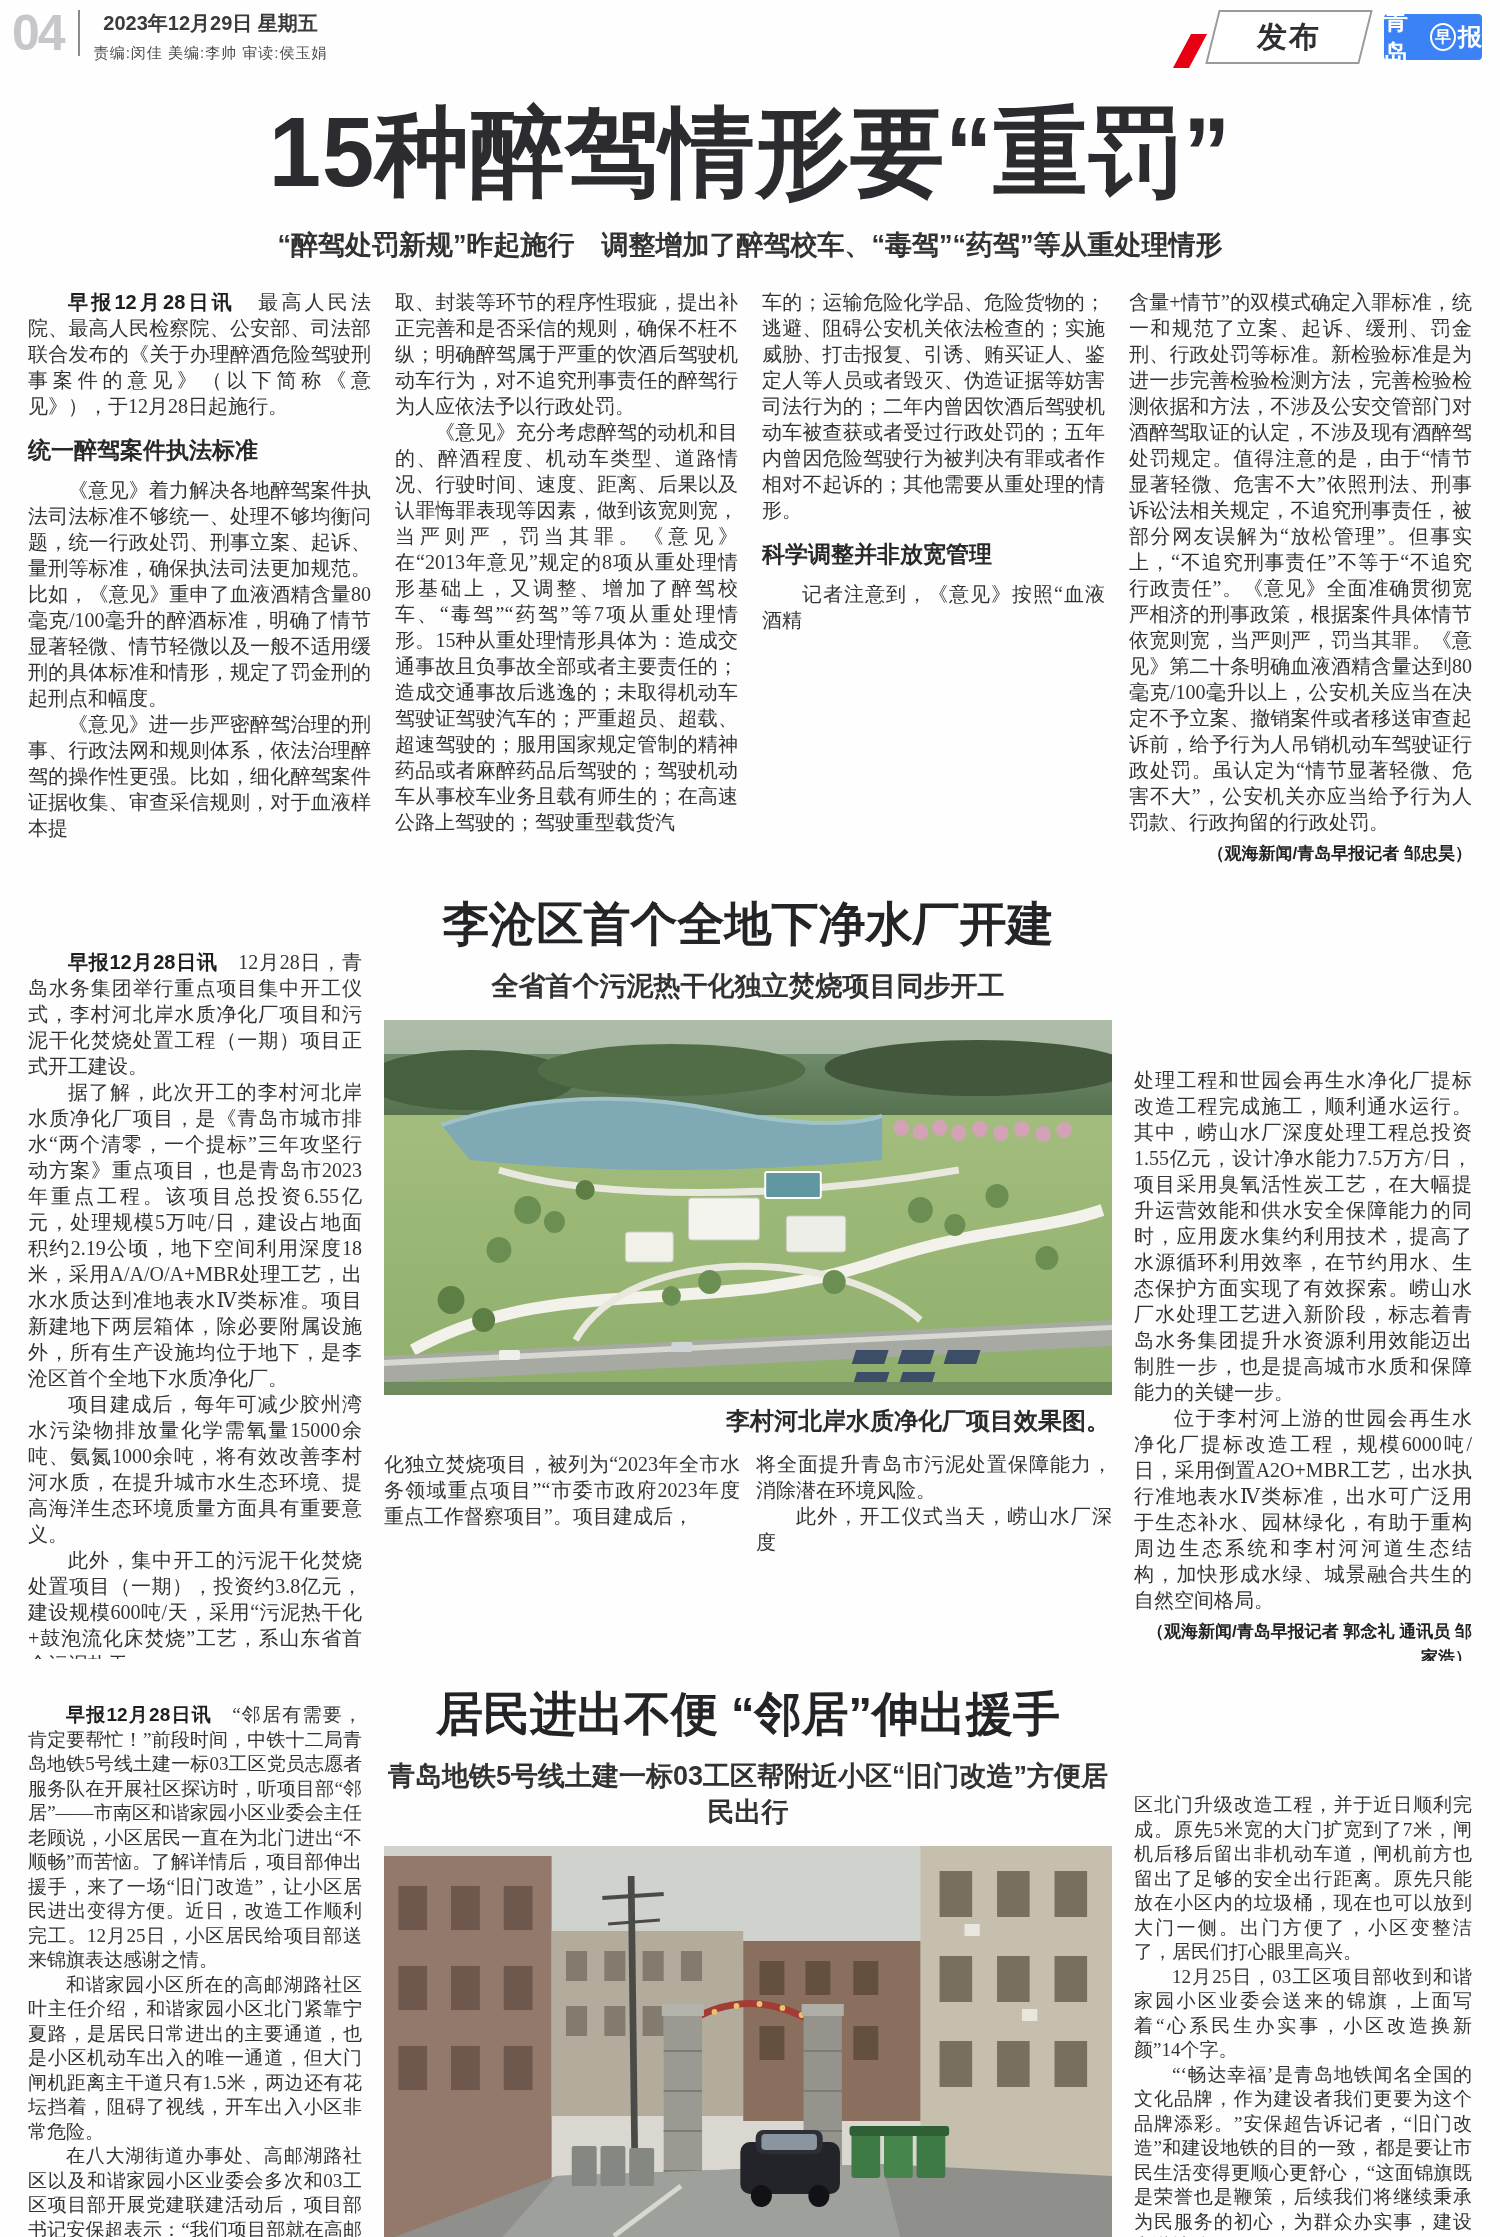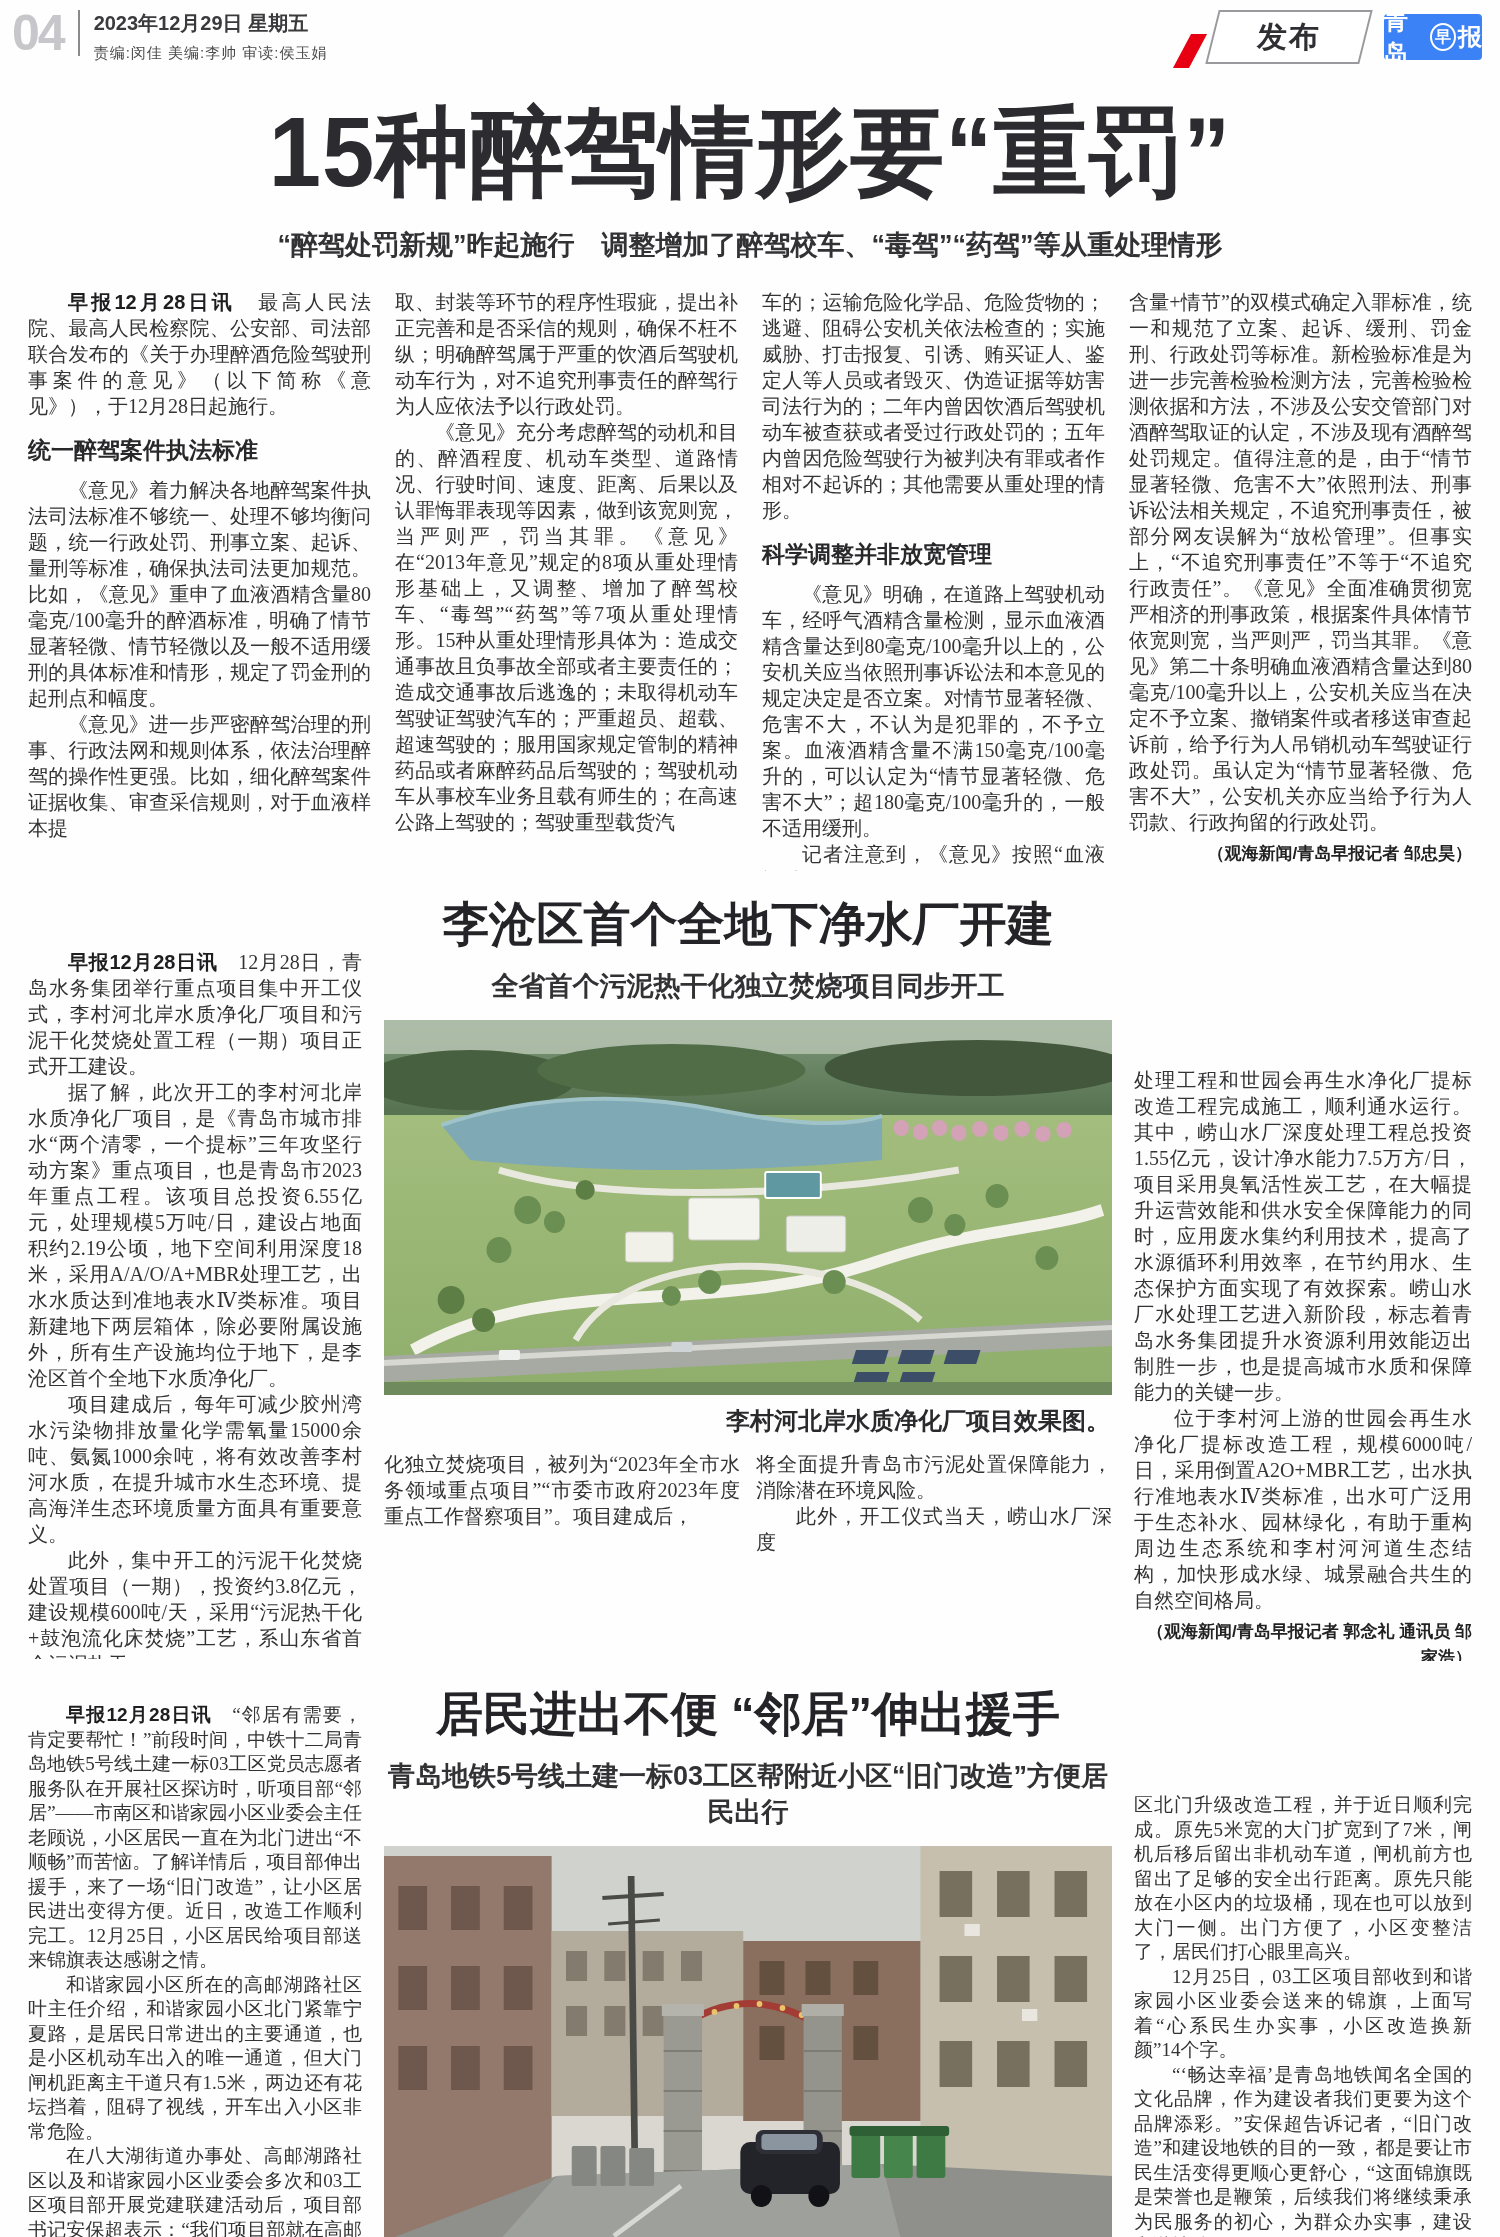--- a/index.html
+++ b/index.html
@@ -5,21 +5,21 @@
   html,body{margin:0;padding:0;background:#e9e9e9;}
   .page{
     width:1500px;height:2237px;margin:0 auto;background:#fefefe;
     position:relative;overflow:hidden;color:#2d2d2f;
     font-family:"Liberation Serif","DejaVu Serif",serif;
   }
   
   .masthead{display:flex;align-items:flex-start;padding:6px 18px 0 12px;height:64px;box-sizing:border-box;}
   .pagenum{font-family:"Liberation Sans",sans-serif;font-size:50px;line-height:54px;color:#c7c7cb;font-weight:700;letter-spacing:-2px;}
   .vbar{width:2px;height:46px;background:#8a8a8e;margin:4px 14px 0 14px;}
-  .dateblock{padding-top:4px;}
+  .dateblock{padding-top:4px;text-align:center;}
   .date{font-family:"Liberation Sans",sans-serif;font-size:20px;font-weight:700;color:#3a3a3c;}
   .staff{font-family:"Liberation Sans",sans-serif;font-size:15px;color:#4a4a4c;margin-top:7px;letter-spacing:1px;}
   .mast-right{margin-left:auto;display:flex;align-items:center;gap:18px;padding-top:4px;}
   .fabu-wrap{position:relative;width:190px;height:54px;}
   .fabu-box{position:absolute;right:0;top:0;width:150px;height:50px;border:2px solid #9a9a9e;
     transform:skewX(-14deg);display:flex;align-items:center;justify-content:center;background:#fff;}
   .fabu-label{font-family:"Liberation Sans",sans-serif;font-size:30px;font-weight:700;color:#2f2f33;transform:skewX(14deg);letter-spacing:2px;}
   .fabu-slash{position:absolute;left:6px;bottom:-4px;width:16px;height:34px;background:#e60012;transform:skewX(-28deg);}
   .logo{width:98px;height:46px;border-radius:4px;display:flex;align-items:center;justify-content:center;gap:2px;
     font-family:"Liberation Sans",sans-serif;font-weight:900;color:#fff;}
@@ -93,21 +93,20 @@
           <p>《意见》着力解决各地醉驾案件执法司法标准不够统一、处理不够均衡问题，统一行政处罚、刑事立案、起诉、量刑等标准，确保执法司法更加规范。比如，《意见》重申了血液酒精含量80毫克/100毫升的醉酒标准，明确了情节显著轻微、情节轻微以及一般不适用缓刑的具体标准和情形，规定了罚金刑的起刑点和幅度。</p>
           <p>《意见》进一步严密醉驾治理的刑事、行政法网和规则体系，依法治理醉驾的操作性更强。比如，细化醉驾案件证据收集、审查采信规则，对于血液样本提</p>
         </div>
       <div class="col coltext">
           <p class="cont">取、封装等环节的程序性瑕疵，提出补正完善和是否采信的规则，确保不枉不纵；明确醉驾属于严重的饮酒后驾驶机动车行为，对不追究刑事责任的醉驾行为人应依法予以行政处罚。</p>
           <p>《意见》充分考虑醉驾的动机和目的、醉酒程度、机动车类型、道路情况、行驶时间、速度、距离、后果以及认罪悔罪表现等因素，做到该宽则宽，当严则严，罚当其罪。《意见》在“2013年意见”规定的8项从重处理情形基础上，又调整、增加了醉驾校车、“毒驾”“药驾”等7项从重处理情形。15种从重处理情形具体为：造成交通事故且负事故全部或者主要责任的；造成交通事故后逃逸的；未取得机动车驾驶证驾驶汽车的；严重超员、超载、超速驾驶的；服用国家规定管制的精神药品或者麻醉药品后驾驶的；驾驶机动车从事校车业务且载有师生的；在高速公路上驾驶的；驾驶重型载货汽</p>
         </div>
       <div class="col coltext">
           <p class="cont">车的；运输危险化学品、危险货物的；逃避、阻碍公安机关依法检查的；实施威胁、打击报复、引诱、贿买证人、鉴定人等人员或者毁灭、伪造证据等妨害司法行为的；二年内曾因饮酒后驾驶机动车被查获或者受过行政处罚的；五年内曾因危险驾驶行为被判决有罪或者作相对不起诉的；其他需要从重处理的情形。</p>
           <h3 class="subhead">科学调整并非放宽管理</h3>
-          <p>《意见》明确，在道路上驾驶机动车，经呼气酒精含量检测，显示血液酒精含量达到80毫克/100毫升以上的，公安机关应当依照刑事诉讼法和本意见的规定决定是否立案。对情节显著轻微、危害不大，不认为是犯罪的，不予立案。血液酒精含量不满150毫克/100毫升的，可以认定为“情节显著轻微、危害不大”；超180毫克/100毫升的，一般不适用缓刑。</p>
           <p>记者注意到，《意见》按照“血液酒精</p>
         </div>
       <div class="col coltext">
           <p class="cont">含量+情节”的双模式确定入罪标准，统一和规范了立案、起诉、缓刑、罚金刑、行政处罚等标准。新检验标准是为进一步完善检验检测方法，完善检验检测依据和方法，不涉及公安交管部门对酒醉驾取证的认定，不涉及现有酒醉驾处罚规定。值得注意的是，由于“情节显著轻微、危害不大”依照刑法、刑事诉讼法相关规定，不追究刑事责任，被部分网友误解为“放松管理”。但事实上，“不追究刑事责任”不等于“不追究行政责任”。《意见》全面准确贯彻宽严相济的刑事政策，根据案件具体情节依宽则宽，当严则严，罚当其罪。《意见》第二十条明确血液酒精含量达到80毫克/100毫升以上，公安机关应当在决定不予立案、撤销案件或者移送审查起诉前，给予行为人吊销机动车驾驶证行政处罚。虽认定为“情节显著轻微、危害不大”，公安机关亦应当给予行为人罚款、行政拘留的行政处罚。</p>
           <p class="byline">（观海新闻/青岛早报记者 邹忠昊）</p>
         </div>
     </div>
   </div>
 
   <div class="artgrid a2">

